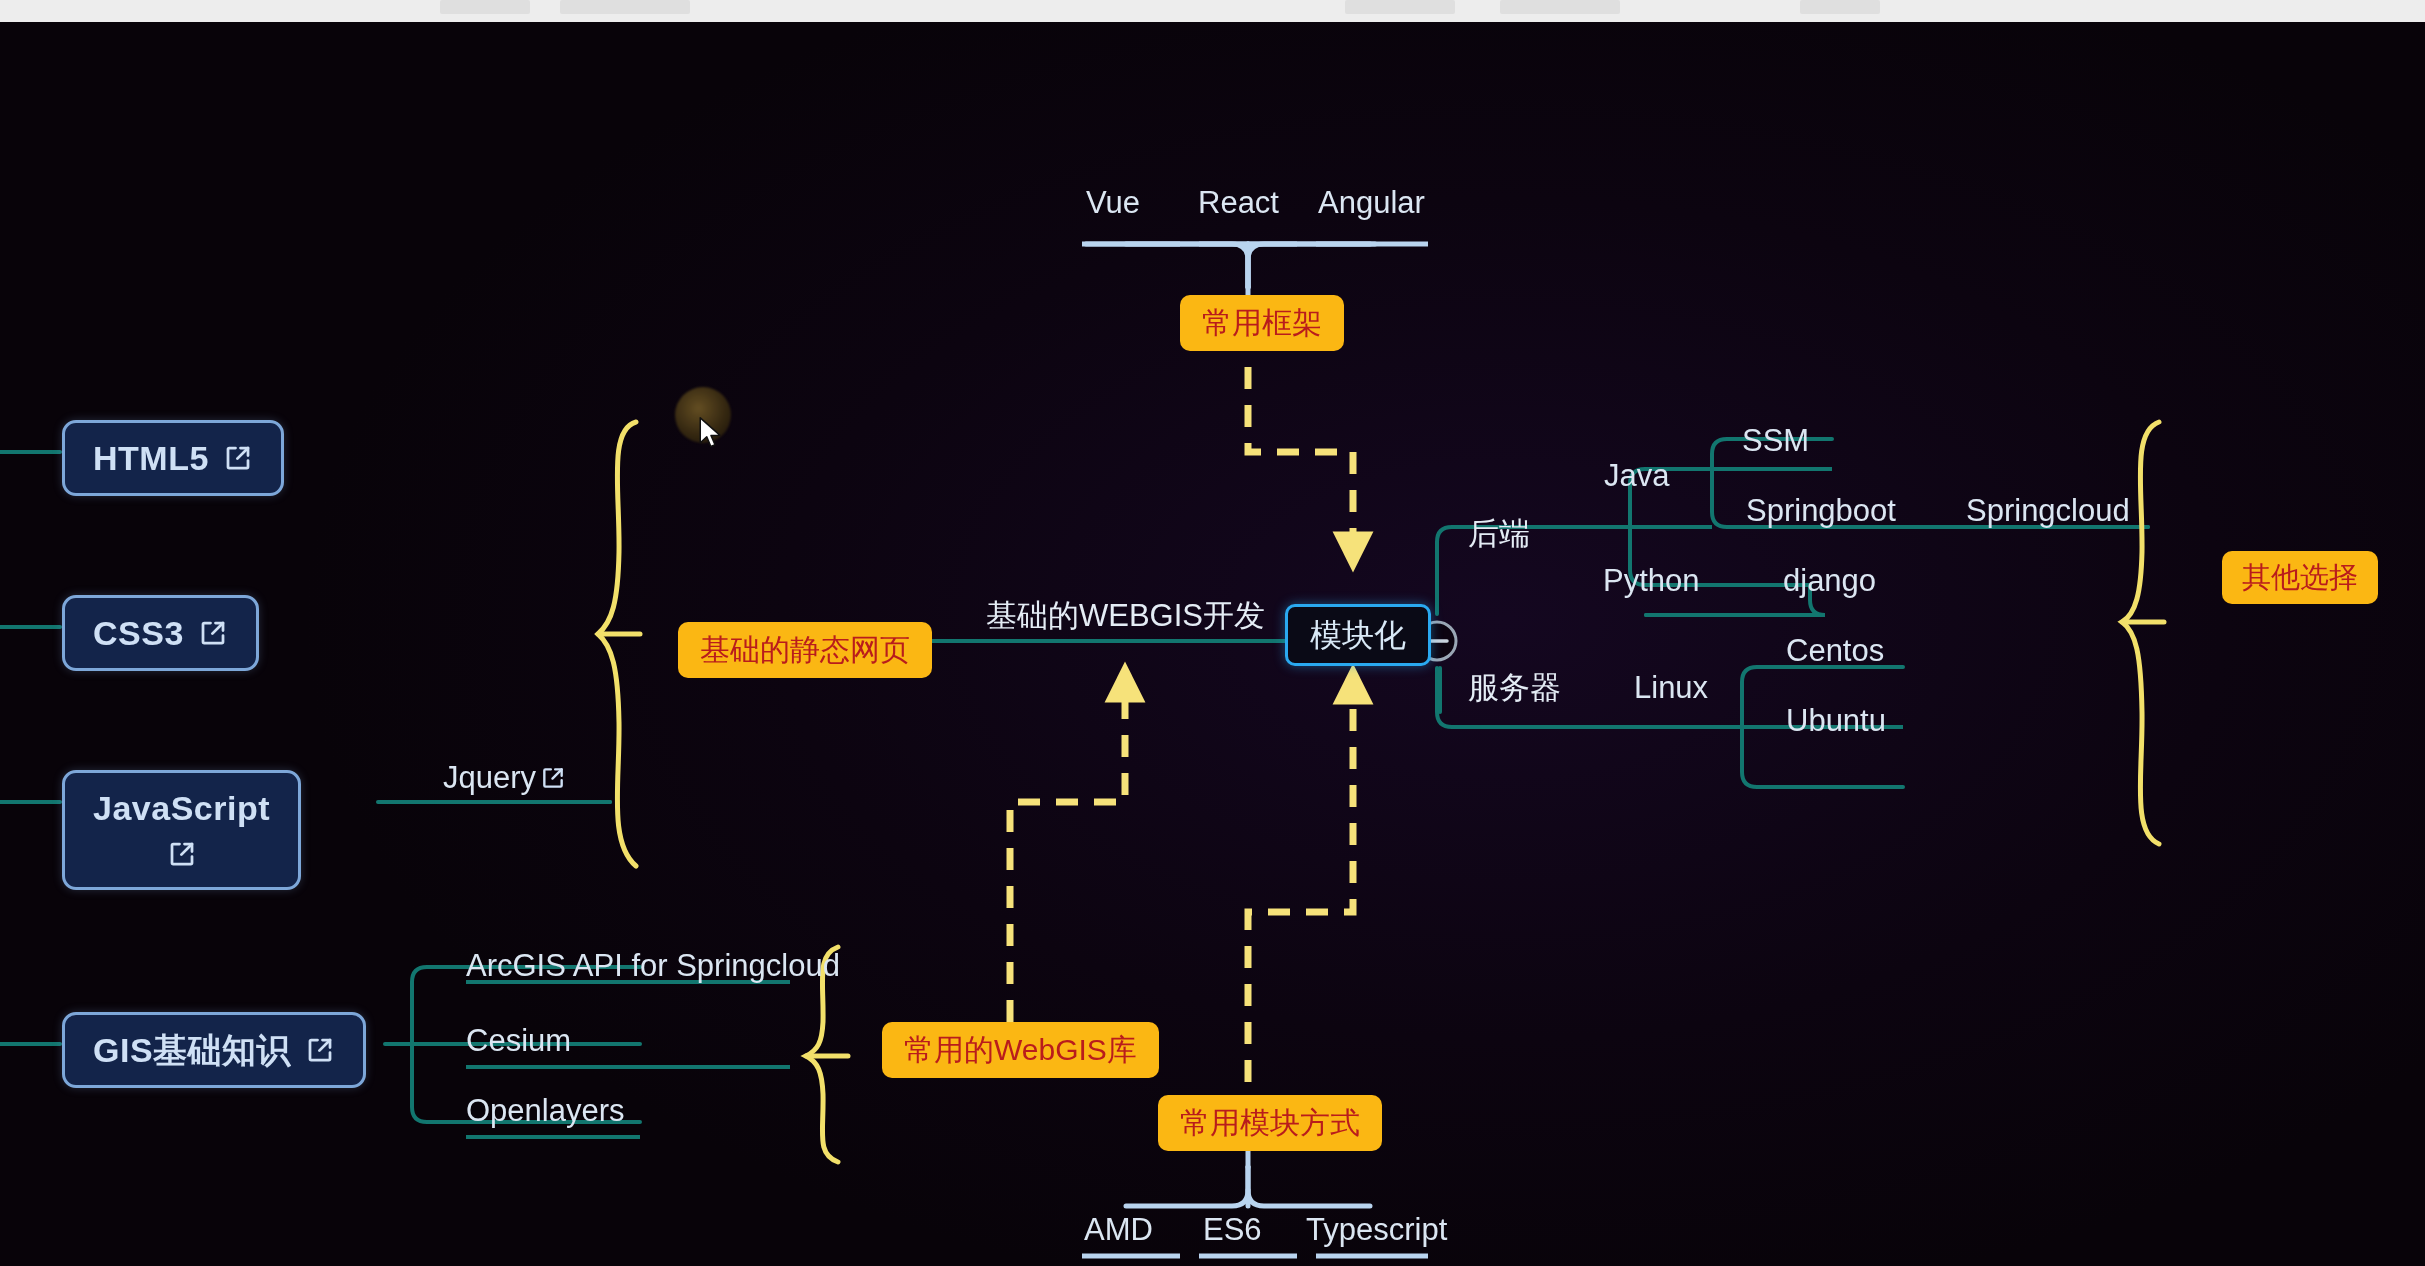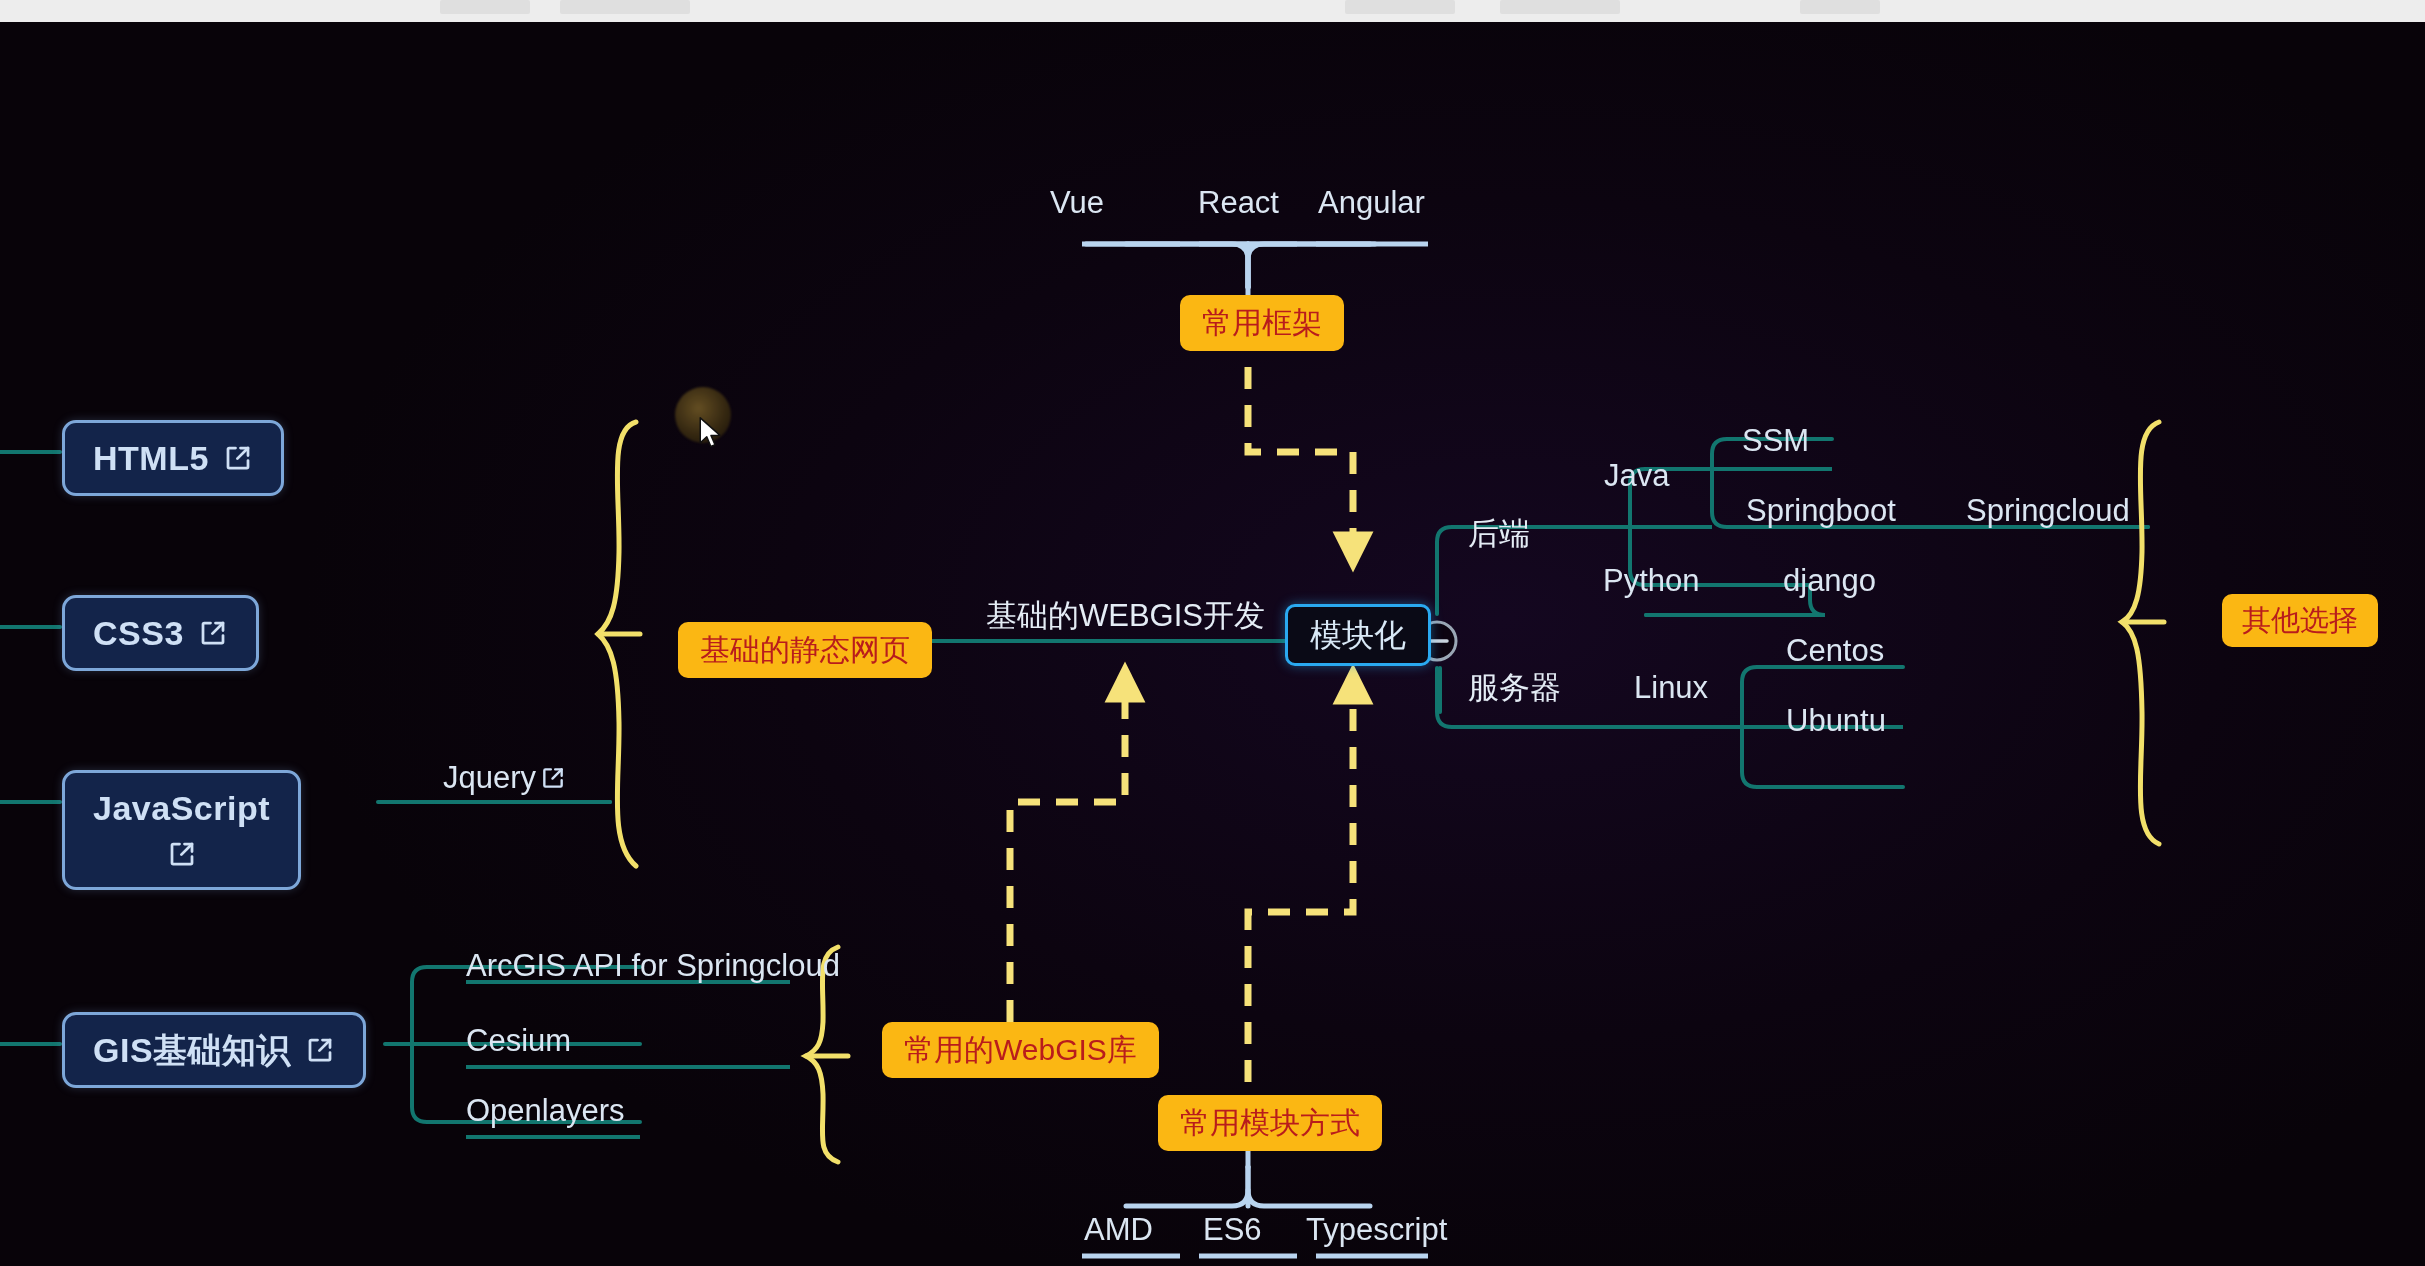--- a/index.html
+++ b/index.html
@@ -259,21 +259,21 @@
   <div class="node tlabel" style="left:466px;top:1003px;">Cesium</div>
   <div class="node tlabel" style="left:466px;top:1073px;">Openlayers</div>
 
   <div class="node ybox" style="left:882px;top:1000px;">常用的WebGIS库</div>
   <div class="node ybox" style="left:678px;top:600px;">基础的静态网页</div>
   <div class="node tlabel chs" style="left:986px;top:578px;">基础的WEBGIS开发</div>
 
   <div class="node cbox" style="left:1285px;top:582px;">模块化</div>
 
   <div class="node ybox" style="left:1180px;top:273px;">常用框架</div>
-  <div class="node tlabel" style="left:1050px;top:165px;">Vue</div>
+  <div class="node tlabel" style="left:1086px;top:165px;">Vue</div>
   <div class="node tlabel" style="left:1198px;top:165px;">React</div>
   <div class="node tlabel" style="left:1318px;top:165px;">Angular</div>
 
   <div class="node ybox" style="left:1158px;top:1073px;">常用模块方式</div>
   <div class="node tlabel" style="left:1084px;top:1192px;">AMD</div>
   <div class="node tlabel" style="left:1203px;top:1192px;">ES6</div>
   <div class="node tlabel" style="left:1306px;top:1192px;">Typescript</div>
 
   <div class="node tlabel chs" style="left:1468px;top:496px;">后端</div>
   <div class="node tlabel" style="left:1604px;top:438px;">Java</div>
@@ -281,21 +281,21 @@
   <div class="node tlabel" style="left:1746px;top:473px;">Springboot</div>
   <div class="node tlabel" style="left:1966px;top:473px;">Springcloud</div>
   <div class="node tlabel" style="left:1603px;top:543px;">Python</div>
   <div class="node tlabel" style="left:1783px;top:543px;">django</div>
 
   <div class="node tlabel chs" style="left:1468px;top:650px;">服务器</div>
   <div class="node tlabel" style="left:1634px;top:650px;">Linux</div>
   <div class="node tlabel" style="left:1786px;top:613px;">Centos</div>
   <div class="node tlabel" style="left:1786px;top:683px;">Ubuntu</div>
 
-  <div class="node ybox sm" style="left:2222px;top:572px;">其他选择</div>
+  <div class="node ybox sm" style="left:2222px;top:529px;">其他选择</div>
 
   <div id="blob" style="left:675px;top:365px;"></div>
   <div id="cursor" style="left:697px;top:393px;">
     <svg viewBox="0 0 24 32" width="26" height="36">
       <path d="M3,2 L3,25 L9,19.5 L12.8,28.5 L16.6,26.8 L12.9,18.2 L21,18 Z" fill="#ffffff" stroke="#111111" stroke-width="1.4" stroke-linejoin="round"></path>
     </svg>
   </div>
 
 </div>
 

